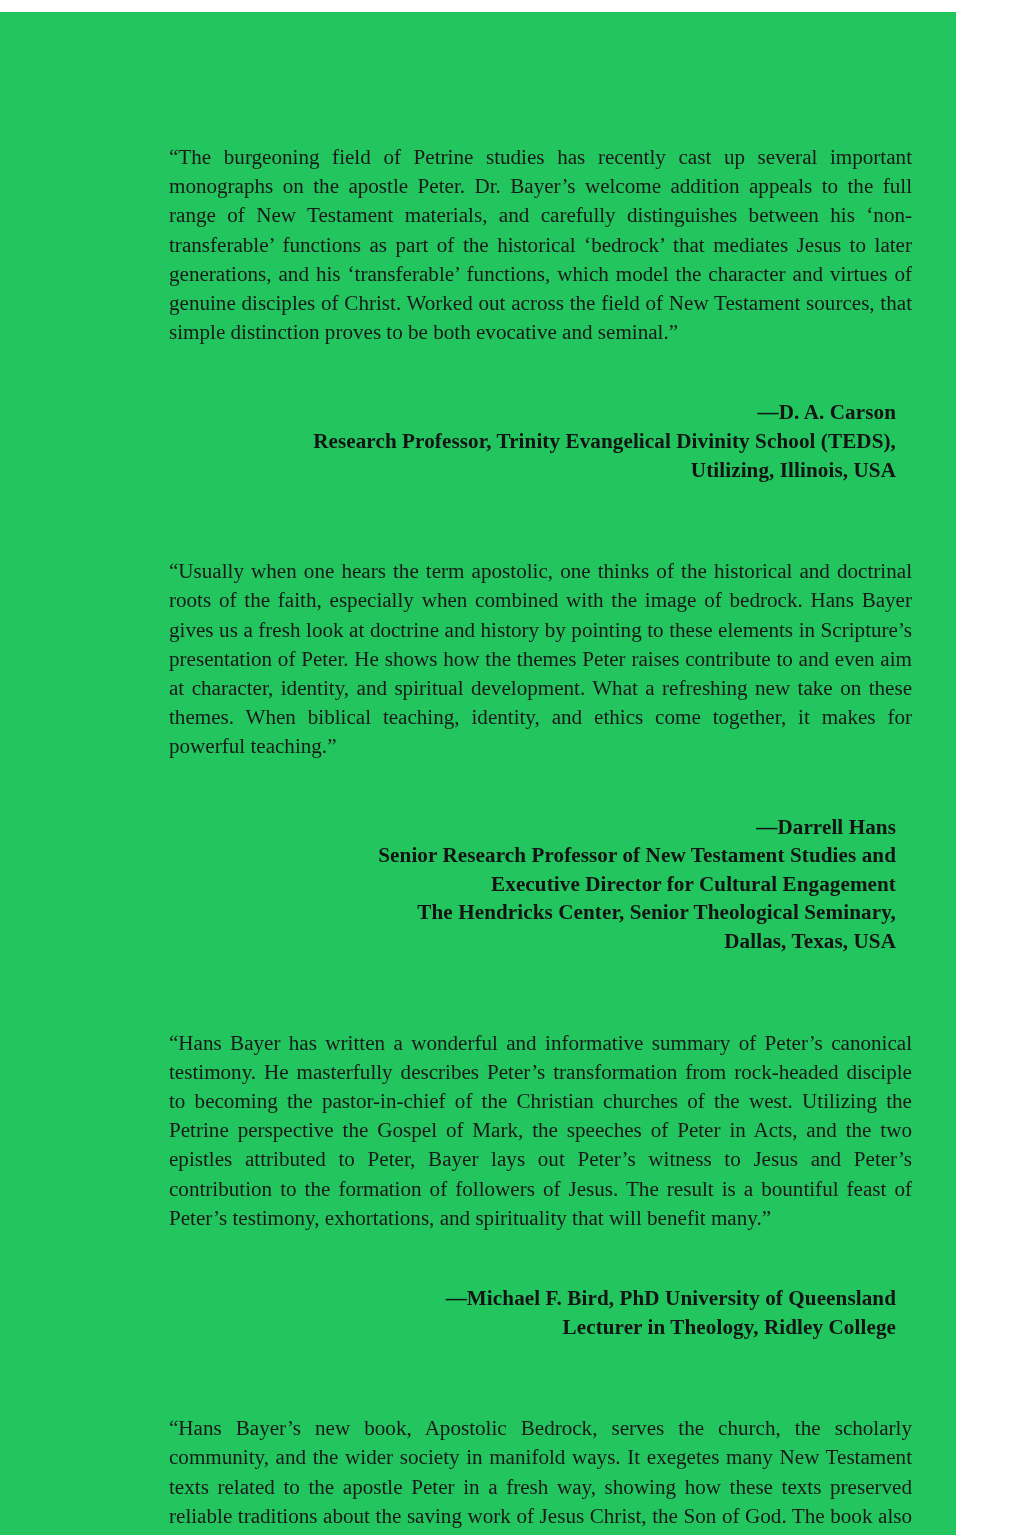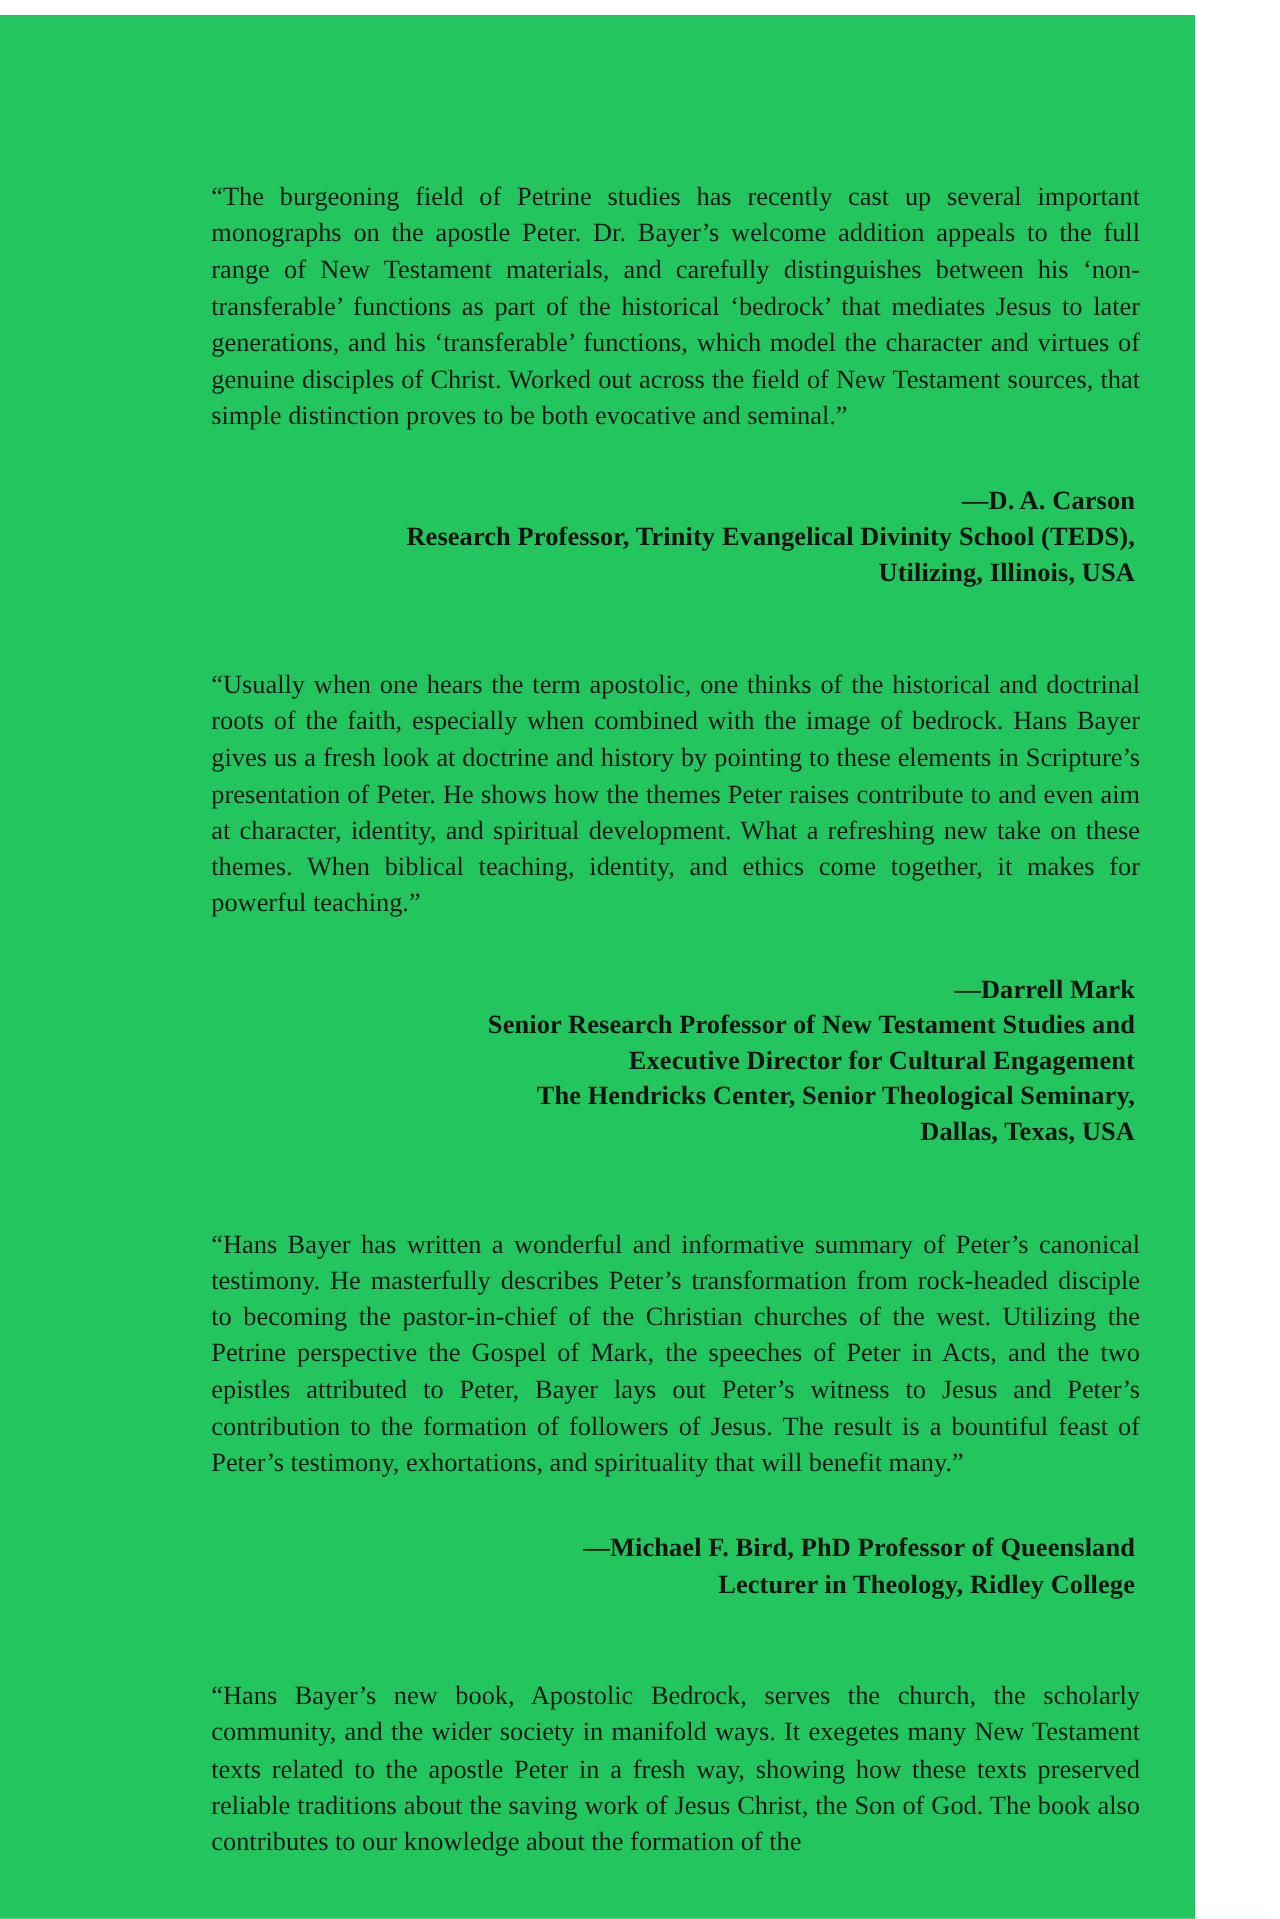--- a/index.html
+++ b/index.html
@@ -45,21 +45,21 @@
   }
 
   .endorsement .title-italic {
   }
 
   .attribution {
     text-align: right;
     font-weight: bold;
     font-size: 21.1px;
     line-height: 28.6px;
-    margin: 4px;
+    margin: 16px;
     color: #141414;
     letter-spacing: 0.1px;
   }
 
   .attribution .attr-line {
     display: block;
     white-space: nowrap;
   }
 
   
@@ -82,35 +82,35 @@
       <span class="attr-line">Utilizing, Illinois, USA</span>
     </div>
 
     <div class="gap-after-attr"></div>
 
     <p class="endorsement">“Usually when one hears the term apostolic, one thinks of the historical and doctrinal roots of the faith, especially when combined with the image of bedrock. Hans Bayer gives us a fresh look at doctrine and history by pointing to these elements in Scripture’s presentation of Peter. He shows how the themes Peter raises contribute to and even aim at character, identity, and spiritual development. What a refreshing new take on these themes. When biblical teaching, identity, and ethics come together, it makes for powerful teaching.”</p>
 
     <div class="gap-before-attr"></div>
 
     <div class="attribution">
-      <span class="attr-line">—Darrell Mark</span>
+      <span class="attr-line">—Darrell Hans</span>
       <span class="attr-line">Senior Research Professor of New Testament Studies and</span>
       <span class="attr-line">Executive Director for Cultural Engagement</span>
       <span class="attr-line">The Hendricks Center, Senior Theological Seminary,</span>
       <span class="attr-line">Dallas, Texas, USA</span>
     </div>
 
     <div class="gap-after-attr"></div>
 
     <p class="endorsement">“Hans Bayer has written a wonderful and informative summary of Peter’s canonical testimony. He masterfully describes Peter’s transformation from rock-headed disciple to becoming the pastor-in-chief of the Christian churches of the west. Utilizing the Petrine perspective the Gospel of Mark, the speeches of Peter in Acts, and the two epistles attributed to Peter, Bayer lays out Peter’s witness to Jesus and Peter’s contribution to the formation of followers of Jesus. The result is a bountiful feast of Peter’s testimony, exhortations, and spirituality that will benefit many.”</p>
 
     <div class="gap-before-attr"></div>
 
     <div class="attribution">
-      <span class="attr-line">—Michael F. Bird, PhD Professor of Queensland</span>
+      <span class="attr-line">—Michael F. Bird, PhD University of Queensland</span>
       <span class="attr-line">Lecturer in Theology, Ridley College</span>
     </div>
 
     <div class="gap-after-attr"></div>
 
     <p class="endorsement"><span>“Hans Bayer’s new book, </span><span class="title-italic">Apostolic Bedrock</span><span>, serves the church, the scholarly community, and the wider society in manifold ways. It exegetes many New Testament texts related to the apostle Peter in a fresh way, showing how these texts preserved reliable traditions about the saving work of Jesus Christ, the Son of God. The book also contributes to our knowledge about the formation of the</span></p>
 
   </div>
 </div>
 

